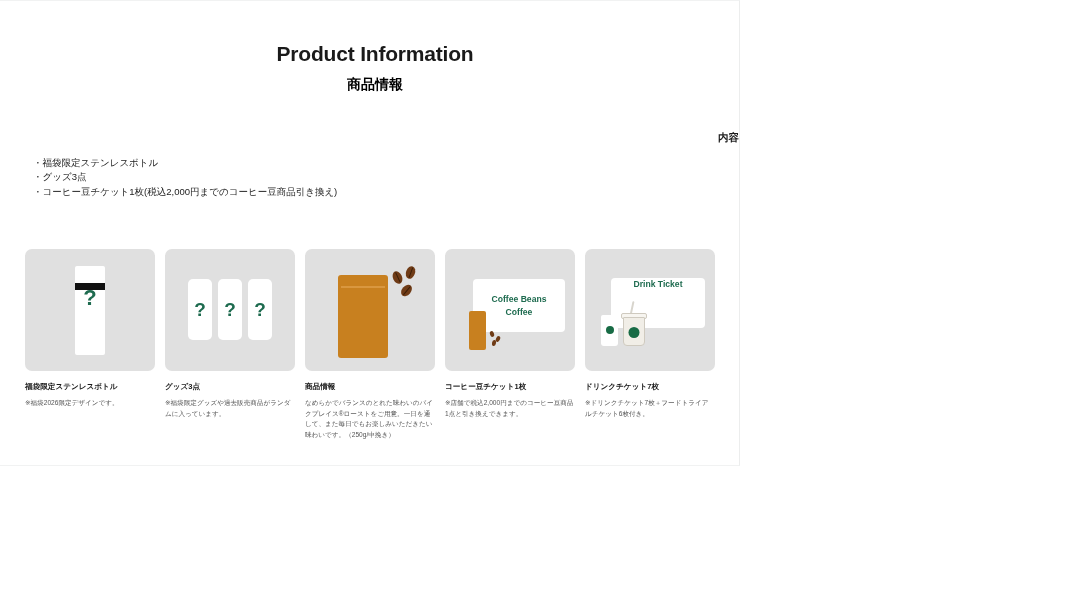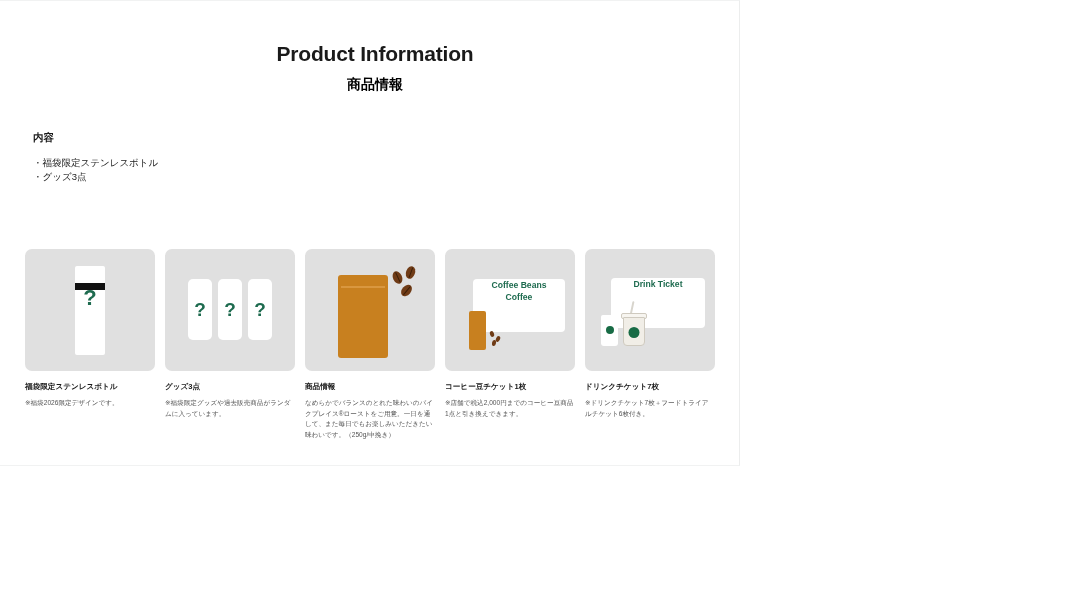--- a/index.html
+++ b/index.html
@@ -56,20 +56,21 @@
   
   .contents-section {
     margin-top: 38px;
     padding-left: 22px;
   }
   .contents-heading {
     font-size: 10.5px;
     font-weight: bold;
     color: #1a1a1a;
     margin: 0 0 11px 0;
+    text-align: right;
   }
   .contents-list {
     list-style: none;
     margin: 0;
     padding: 0;
   }
   .contents-list li {
     font-size: 9.5px;
     line-height: 14.5px;
     color: #222222;
@@ -223,21 +224,21 @@
     position: absolute;
     background: #ffffff;
     border-radius: 4px;
   }
   .beans-ticket {
     left: 28px;
     top: 30px;
     width: 92px;
     height: 53px;
     display: flex;
-    align-items: flex-start;
+    align-items: center;
     justify-content: center;
   }
   .ticket-text {
     font-size: 8.6px;
     font-weight: bold;
     color: #1e6b4f;
     text-align: center;
     line-height: 1.45;
   }
   .mini-bag {
@@ -348,20 +349,21 @@
   <div class="header">
     <h1 class="title-en">Product Information</h1>
     <h2 class="title-ja">商品情報</h2>
   </div>
 
   <div class="contents-section">
     <div class="contents-heading">内容</div>
     <ul class="contents-list">
       <li>福袋限定ステンレスボトル</li>
       <li>グッズ3点</li>
+      <li>コーヒー豆チケット1枚(税込2,000円までのコーヒー豆商品引き換え)</li>
     </ul>
   </div>
 
   <div class="product-grid">
 
     <div class="product-card">
       <div class="card-image">
         <div class="bottle">
           <div class="bottle-band"></div>
         </div>

